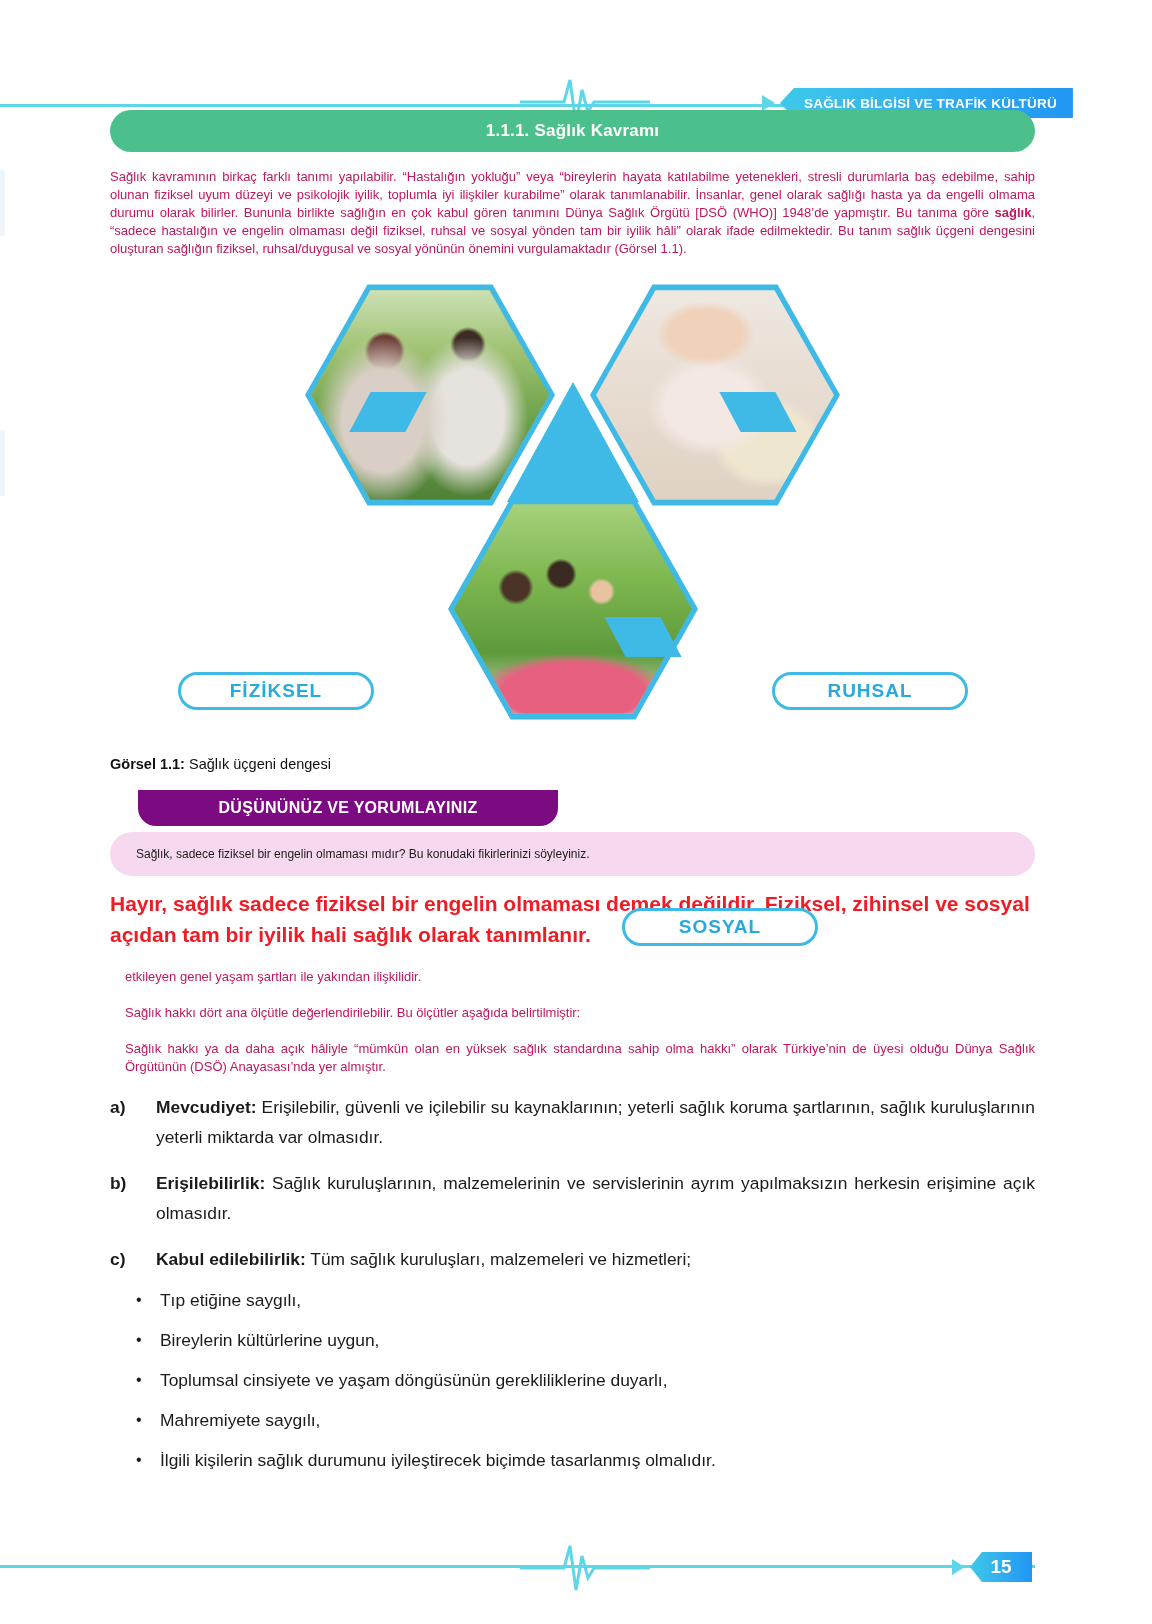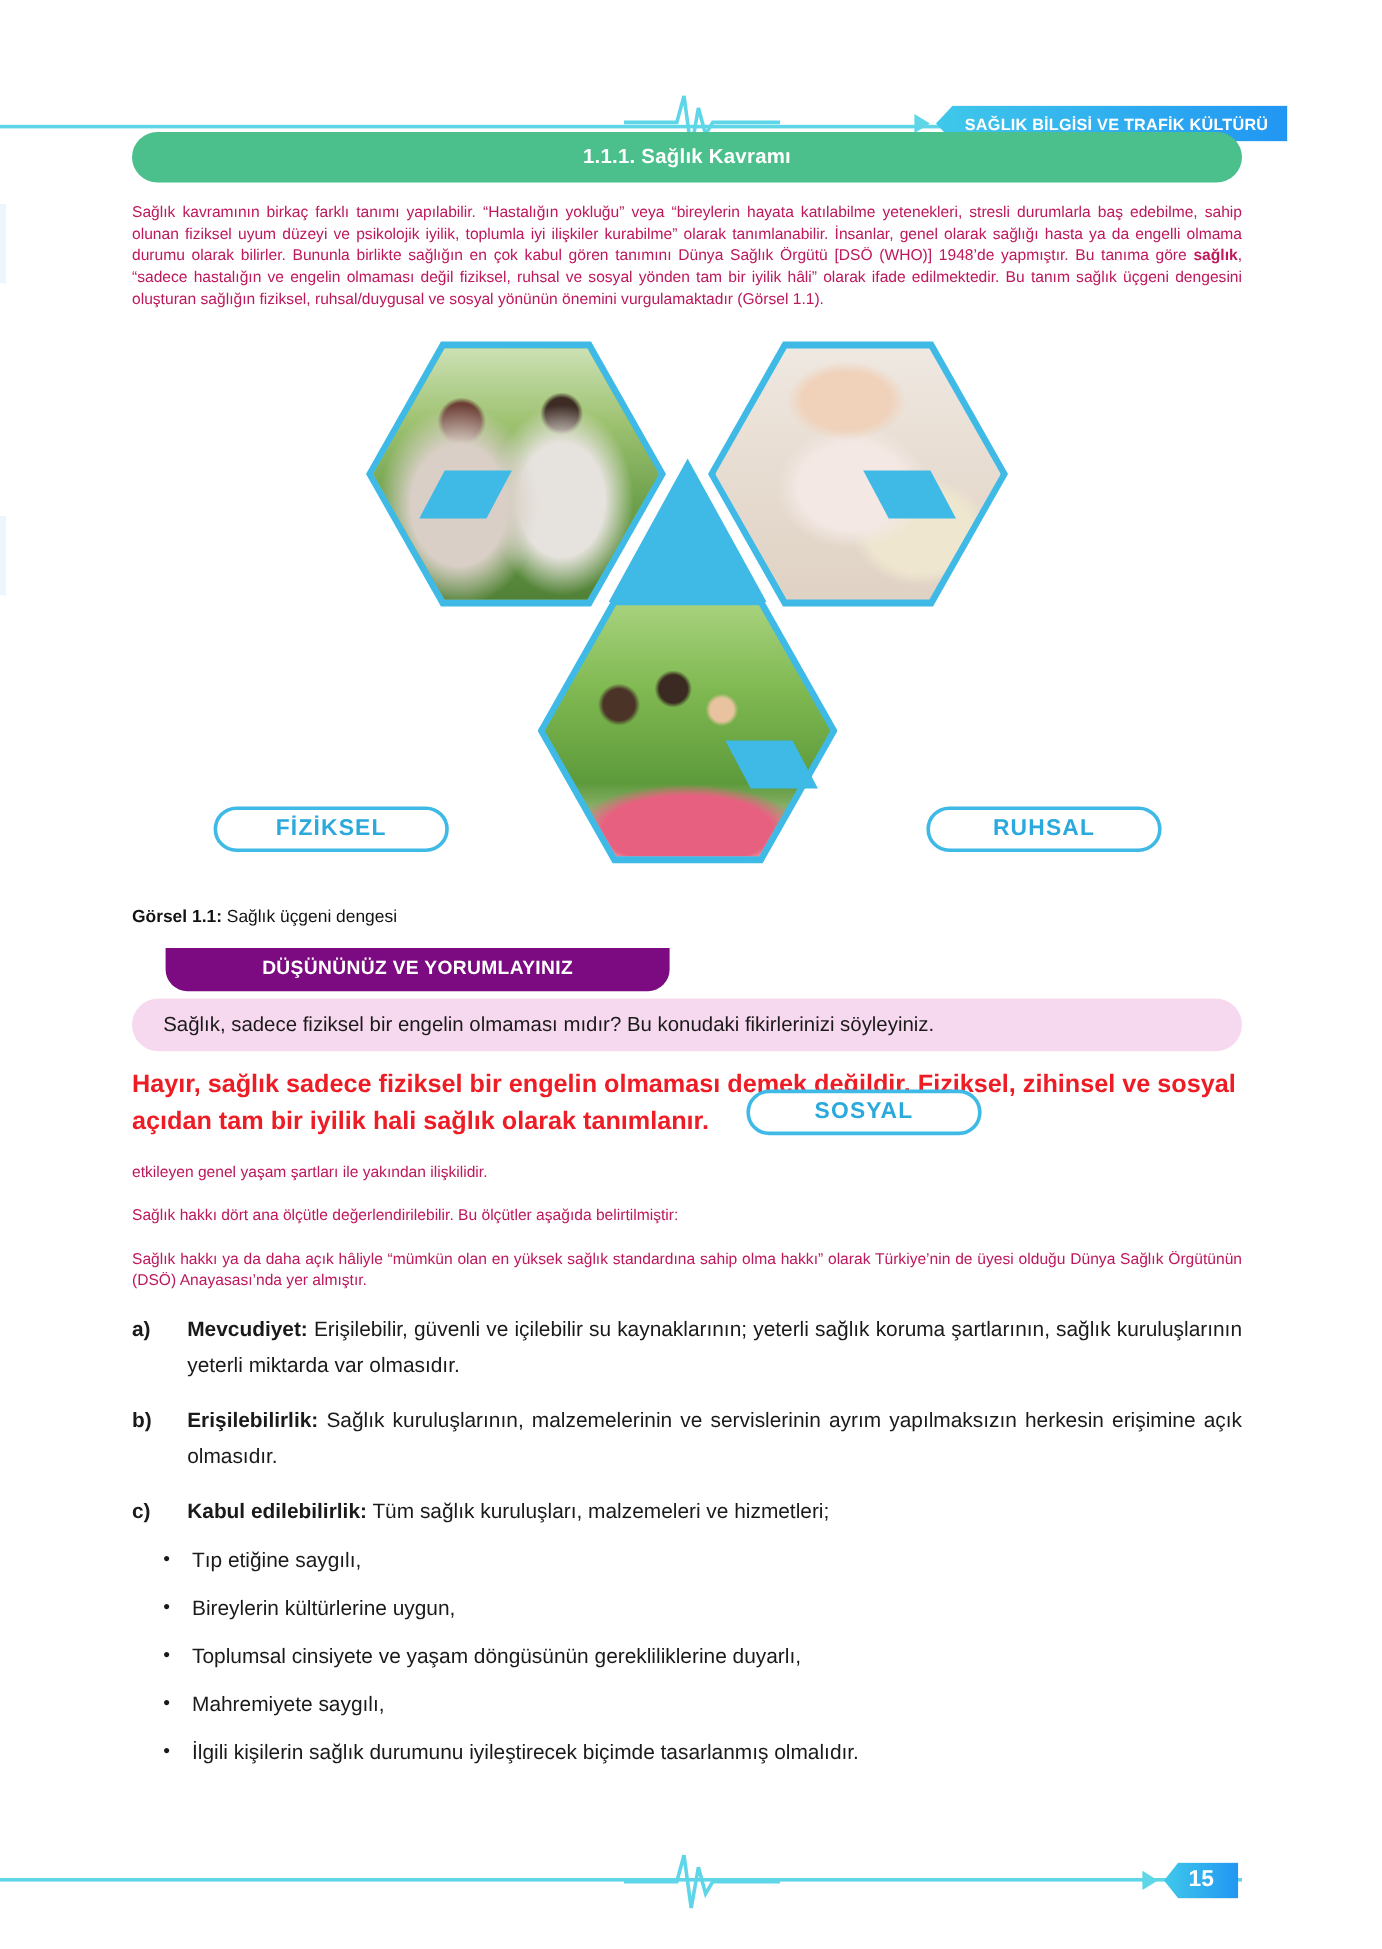--- a/index.html
+++ b/index.html
@@ -57,21 +57,21 @@
   }
 
   p.body {
     margin:0; padding:0;
     font-size:13px; line-height:18px;
     text-align:justify;
     color:#be185d;
     hyphens:none;
   }
   .para-block { margin-top:16px; }
-  .para-gap { margin-top:18px; }
+  .para-gap { margin-top:18px;margin-left:15px; }
 
   b.inline { font-weight:bold; }
 
   
   .diagram {
     position:relative; width:925px; height:470px; margin-top:14px;
   }
   .hex {
     position:absolute;
     -webkit-clip-path: polygon(25% 2%, 75% 2%, 100% 50%, 75% 98%, 25% 98%, 0 50%);
@@ -146,21 +146,21 @@
     border-radius:0 0 18px 18px;
     display:flex; align-items:center; justify-content:center;
     color:#fff; font-size:16px; font-weight:bold; letter-spacing:.3px;
   }
   .think-box {
     margin-top:6px; width:925px; min-height:44px;
     background:#f7d9ef;
     border-radius:22px;
     display:flex; align-items:center;
     padding:0 26px;
-    font-size:17px; color:#1a1a1a;
+    font-size:12px; color:#1a1a1a;
   }
   .answer {
     margin-top:12px;
     color:#ee1c25; font-size:21px; font-weight:bold; line-height:31px;
   }
 
   
   .list-item {
     display:flex; margin-top:16px; font-size:17.4px; line-height:30px;
   }

